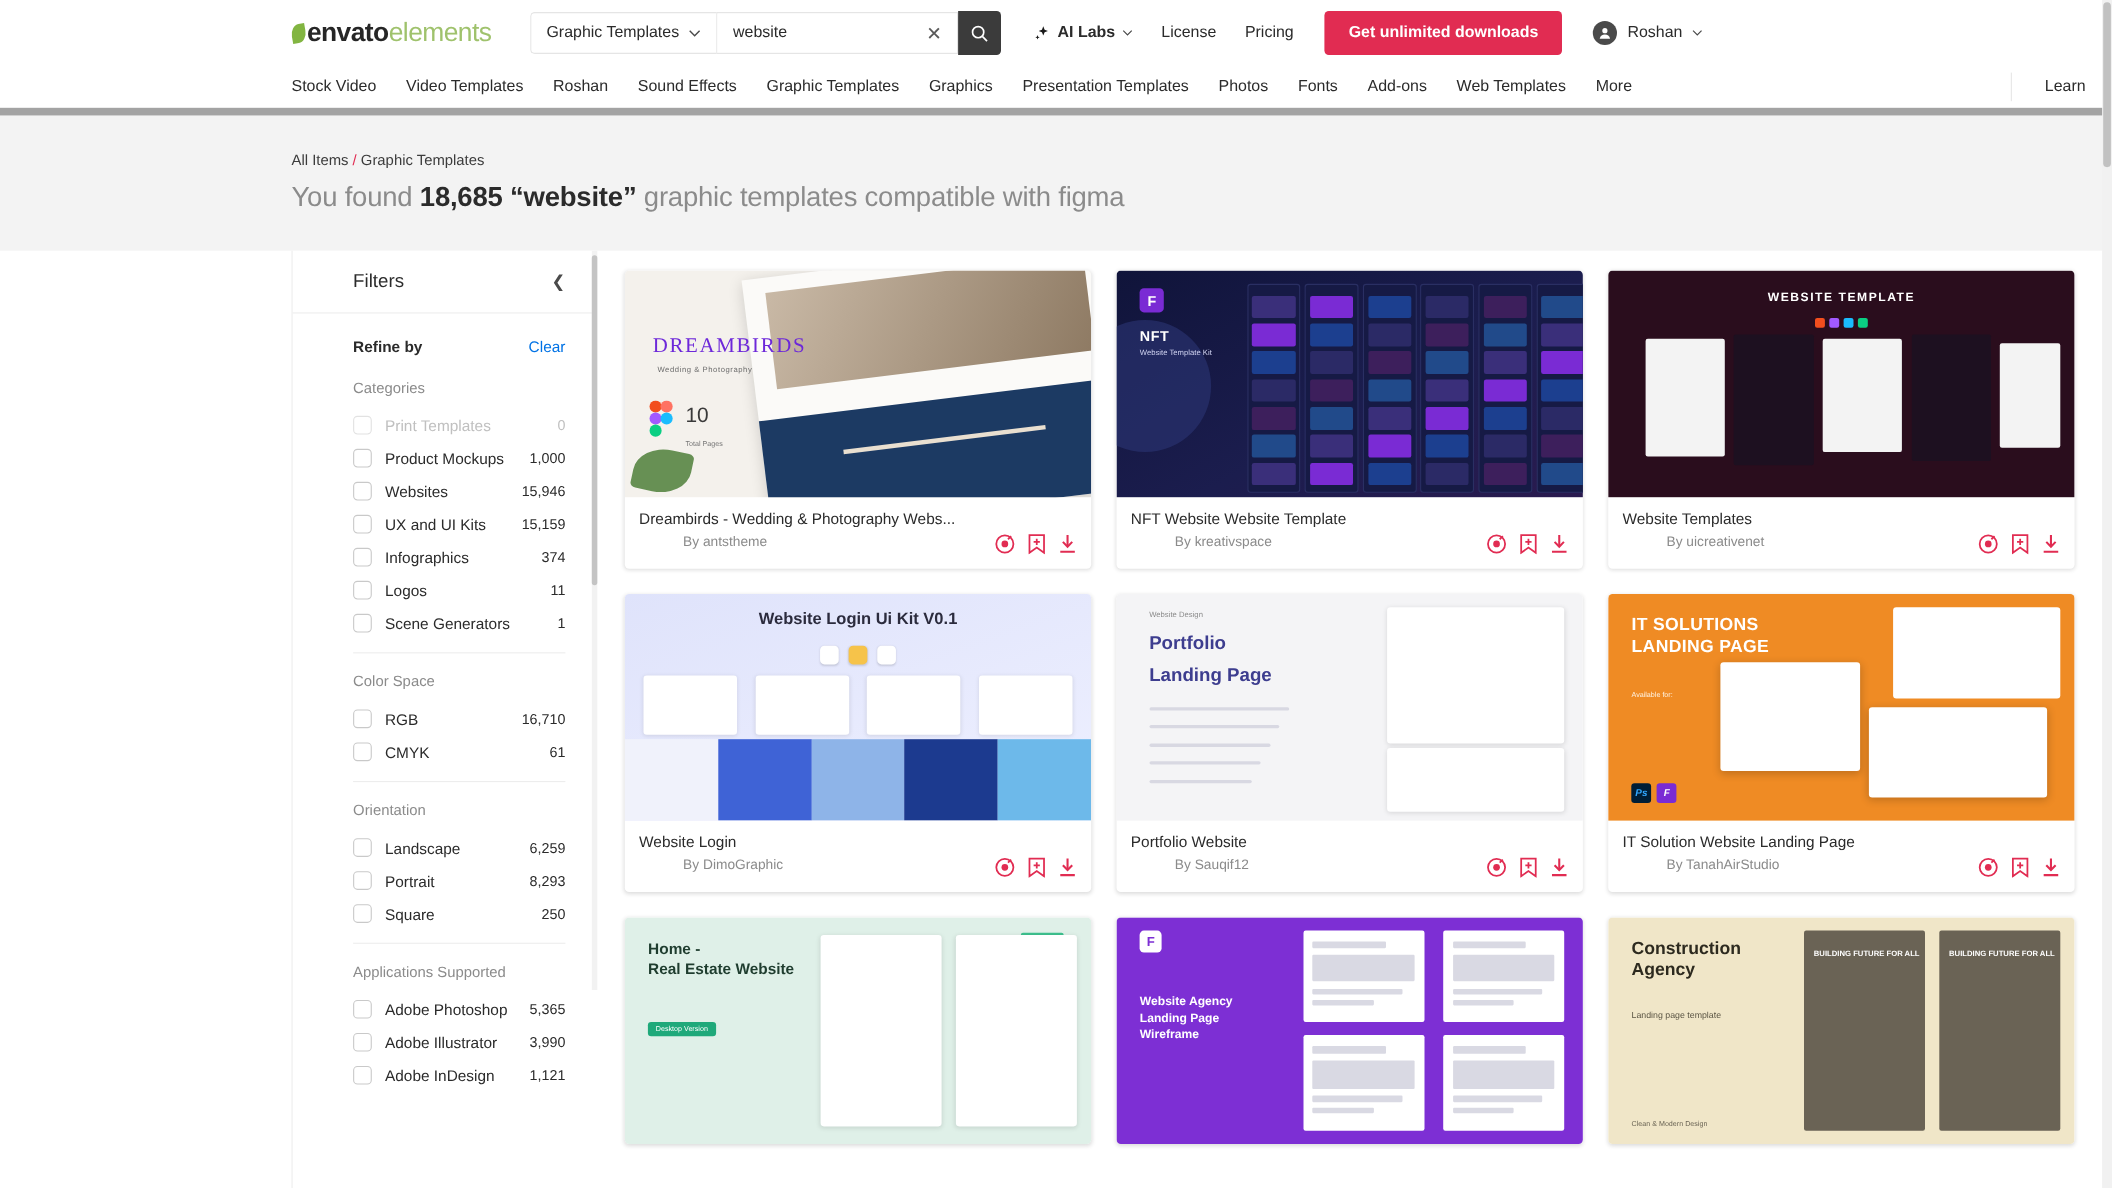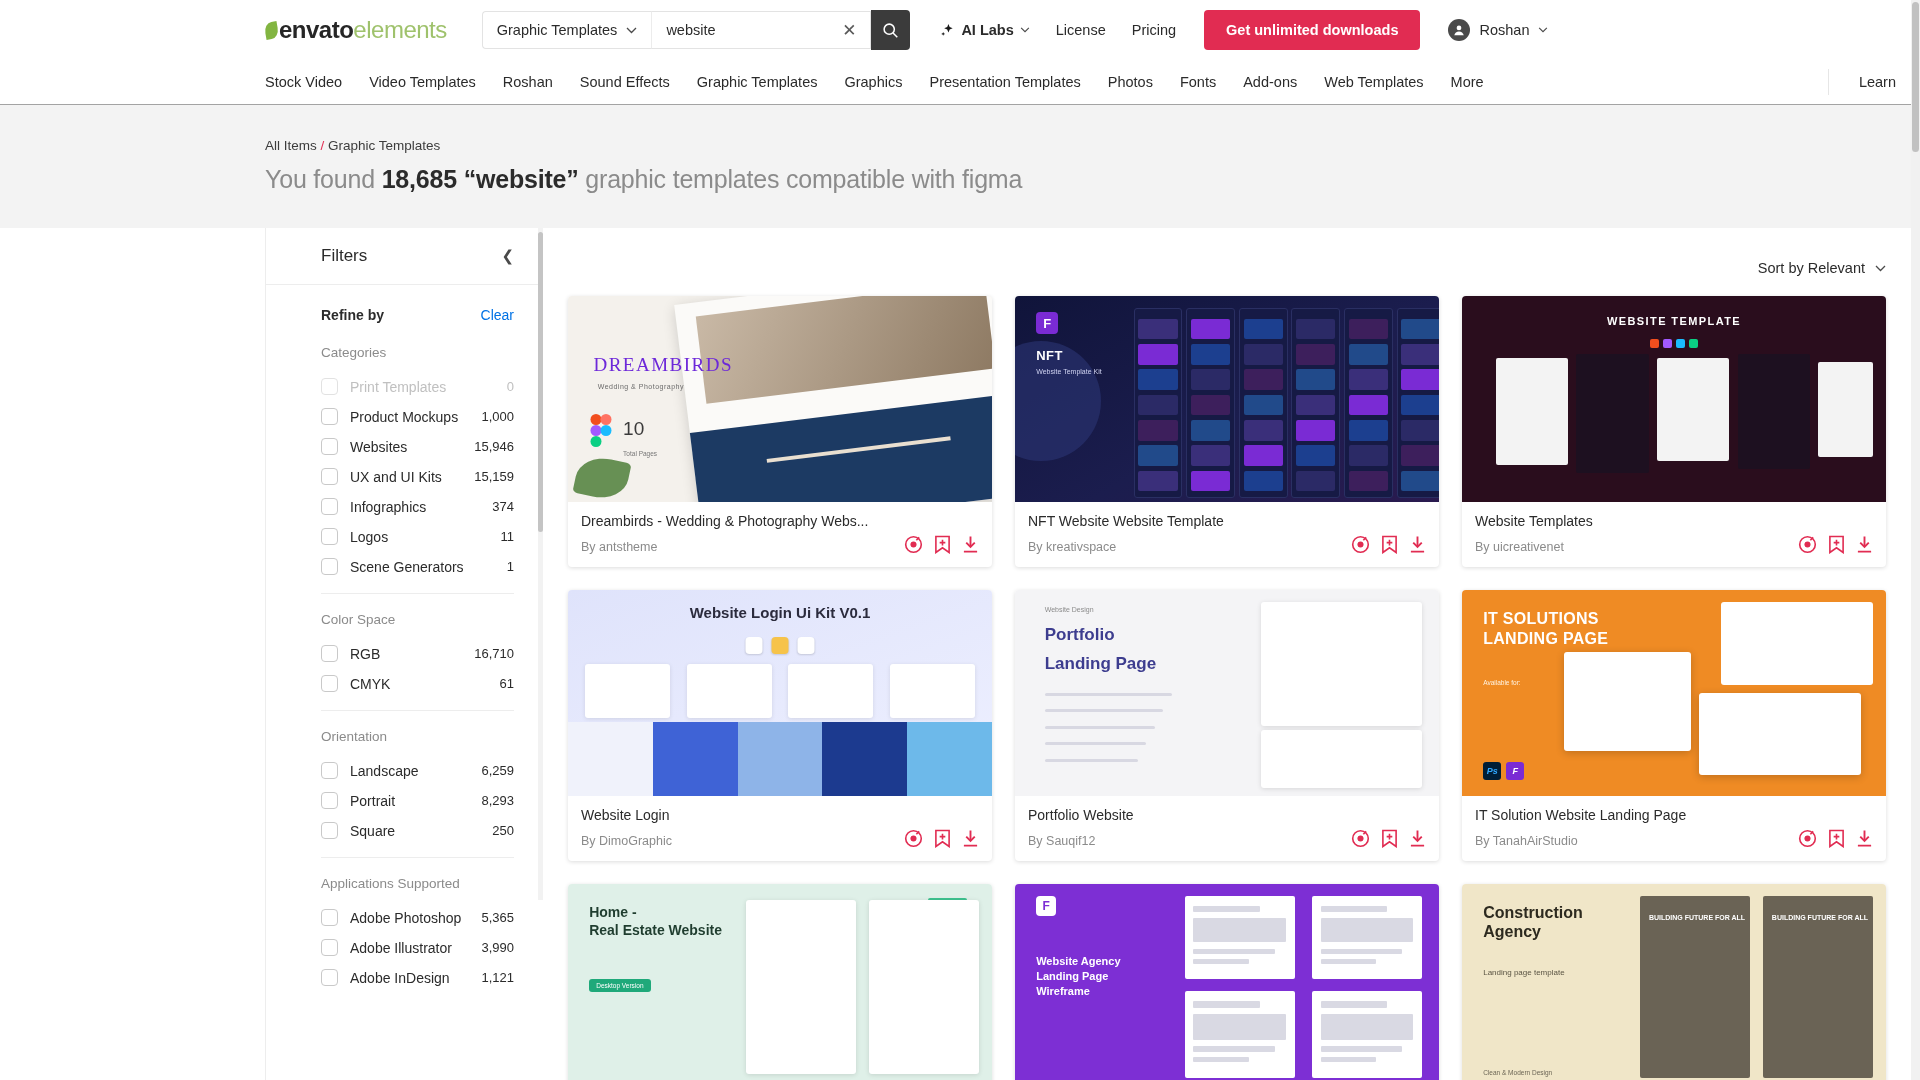--- a/index.html
+++ b/index.html
@@ -59,21 +59,21 @@
   .account { display: flex; align-items: center; gap: 9px; margin-left: 28px; cursor: pointer; }
   .avatar {
     width: 22px; height: 22px; border-radius: 50%; background: #4a4a4a;
     display: flex; align-items: center; justify-content: center;
   }
   .account .nm { font-size: 14.5px; color: #2b2b2b; }
 
   
   .catnav {
     height: 45px; display: flex; align-items: center; padding: 0 24px 0 265px;
-    background: #fff; border-bottom: 1px solid #a3a3a3; position: relative;
+    background: #fff; border-bottom: 7px solid #a3a3a3; position: relative;
   }
   .catnav .items { display: flex; align-items: center; gap: 27px; }
   .catnav .item { font-size: 14.5px; color: #2b2b2b; cursor: pointer; white-space: nowrap; }
   .catnav .learnwrap {
     margin-left: auto; display: flex; align-items: center; gap: 30px;
   }
   .catnav .vdiv { width: 1px; height: 26px; background: #e6e6e6; }
 
   
   .headband { background: #f3f3f3; padding: 33px 0 34px 265px; }
@@ -130,21 +130,21 @@
   
   .results { flex: 1; padding: 18px 34px 0 28px; min-width: 0; }
   .sortrow { display: flex; justify-content: flex-end; margin-bottom: 20px; padding-top: 14px; }
   .sortbtn { display: flex; align-items: center; gap: 10px; font-size: 14.5px; color: #2b2b2b; cursor: pointer; }
 
   .grid { display: grid; grid-template-columns: repeat(3, 1fr); gap: 23px; }
   .card { background: #fff; border-radius: 4px; box-shadow: 0 1px 4px rgba(0,0,0,.14); overflow: hidden; }
   .thumb { height: 206px; position: relative; overflow: hidden; }
   .cardbody { padding: 11px 13px 13px; }
   .cardtitle { font-size: 14px; color: #2b2b2b; white-space: nowrap; overflow: hidden; text-overflow: ellipsis; }
-  .cardmeta { display: flex; align-items: flex-end; justify-content: space-between; margin-top: 6px; }
+  .cardmeta { display: flex; align-items: flex-start; justify-content: space-between; margin-top: 6px; margin-left: 40px; }
   .byline { font-size: 12.5px; color: #8b8b8b; }
   .acts { display: flex; align-items: center; gap: 11px; }
   .acts span { cursor: pointer; display: flex; }
 
   
   .t-dream { background: #f4f1ec; }
   .t-dream .big { position: absolute; left: 28%; top: -6%; width: 78%; height: 112%; background: #fbfaf8; transform: rotate(-7deg); box-shadow: 0 3px 14px rgba(0,0,0,.16); }
   .t-dream .big .ph { position: absolute; left: 6%; top: 6%; width: 88%; height: 38%; background: linear-gradient(120deg,#c9b9a6,#8e7a63); }
   .t-dream .big .bl { position: absolute; left: 0; bottom: 0; width: 100%; height: 44%; background: #1c3a63; }
   .t-dream .big .bl:after { content:""; position:absolute; left:22%; top:34%; width:56%; height:4px; background:#e9dfd0; }
@@ -448,28 +448,20 @@
             <span class="fcount">1,121</span>
           </div>
         </div>
     </div>
     <div class="sb-scroll">
         <i></i>
       </div>
   </div>
 
   <div class="results">
-    <div class="sortrow">
-      <div class="sortbtn">
-        <span>Sort by Relevant</span>
-        <svg width="11" height="7" viewBox="0 0 11 7">
-            <path d="M1 1l4.5 4.5L10 1" stroke="#4a4a4a" stroke-width="1.3" fill="none"></path>
-          </svg>
-      </div>
-    </div>
     <div class="grid" id="cards-grid">
         <div class="card">
           <div class="thumb t-dream">
             <div class="big">
               <div class="ph"></div>
               <div class="bl"></div>
             </div>
             <div class="leafdec"></div>
             <div class="tt">DREAMBIRDS</div>
             <div class="st">Wedding &amp; Photography</div>

